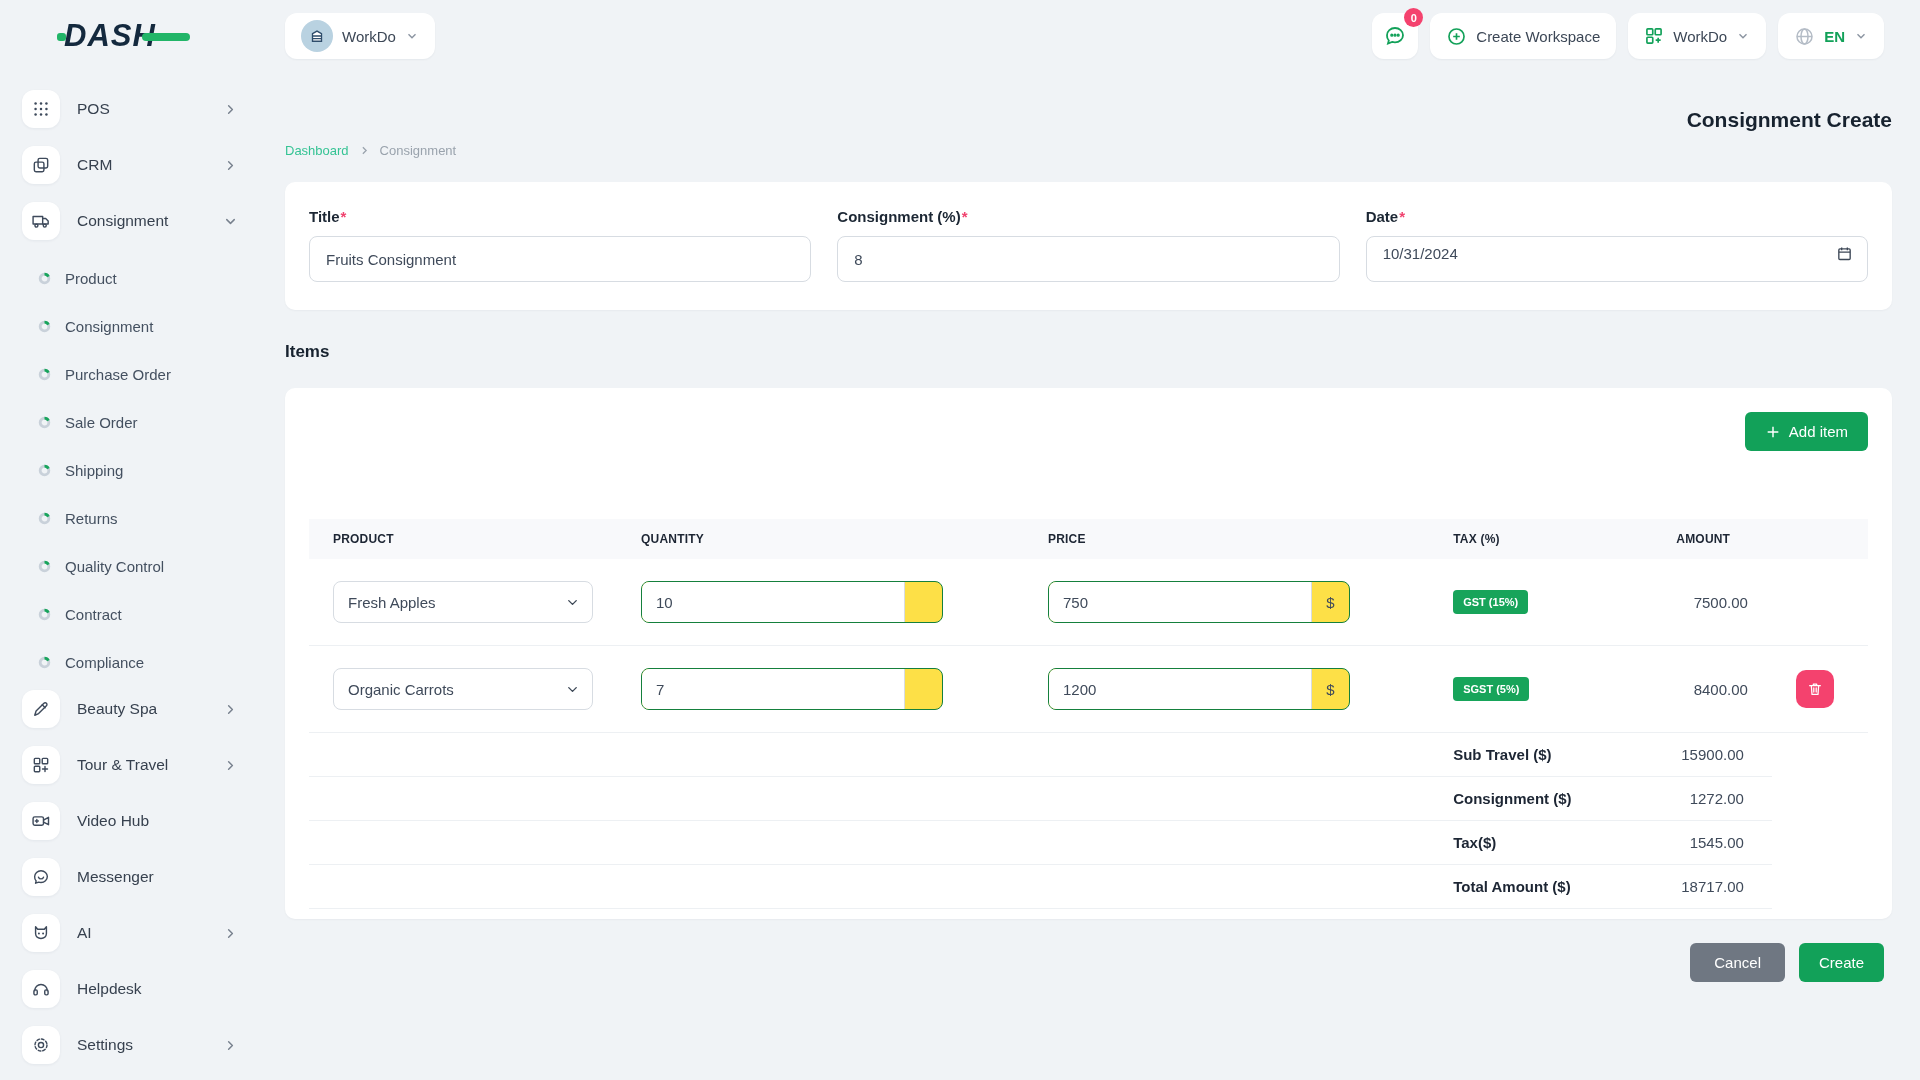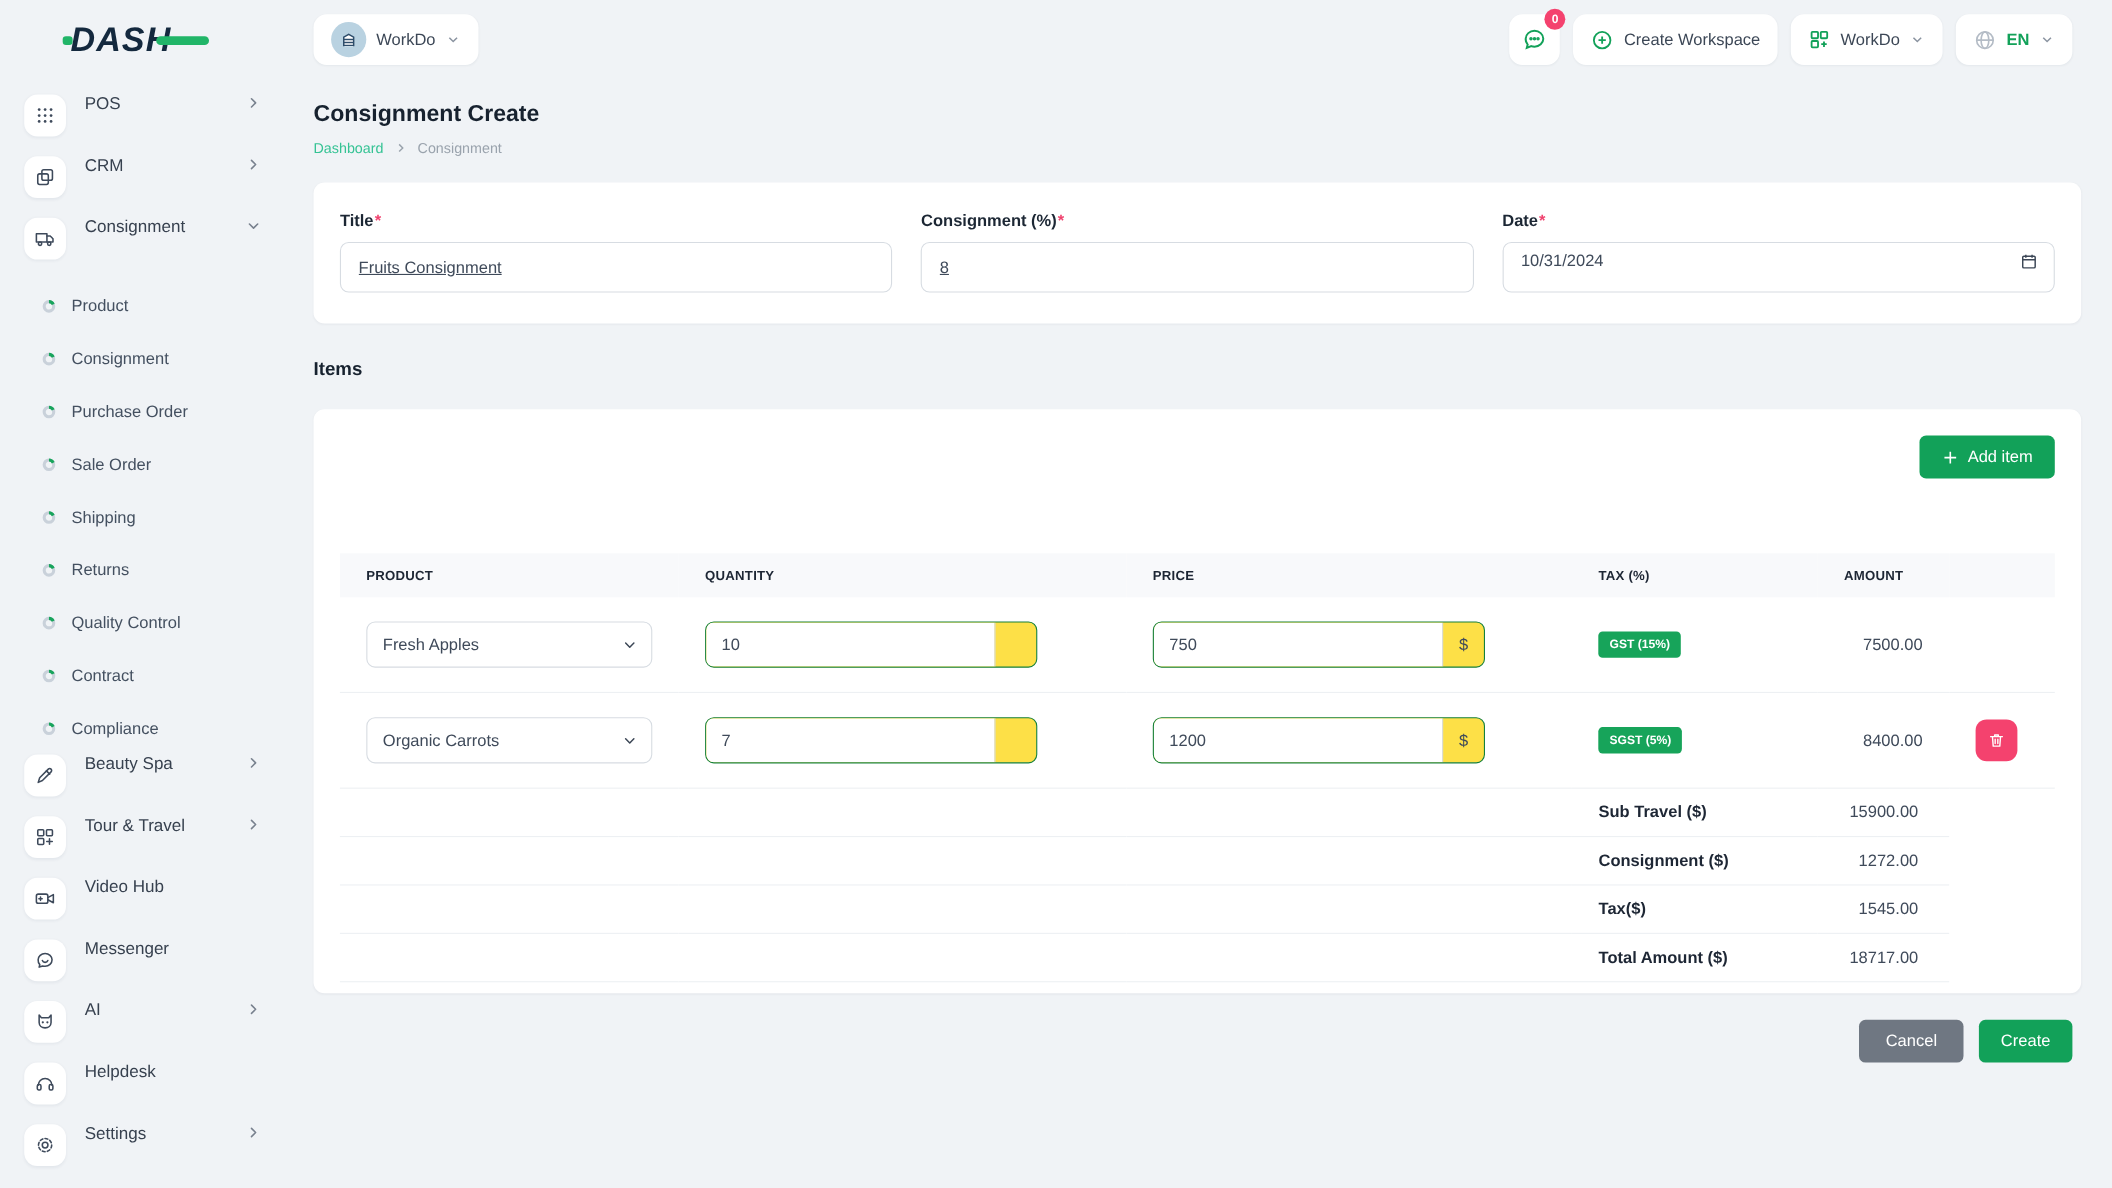--- a/index.html
+++ b/index.html
@@ -31,46 +31,46 @@
   .icon-btn { position:relative; width:46px; height:46px; justify-content:center; padding:0; }
   .badge {
     position:absolute; top:-5px; right:-5px; min-width:19px; height:19px; border-radius:10px;
     background:#f4426e; color:#fff; font-size:11px; font-weight:700;
     display:flex; align-items:center; justify-content:center; padding:0 5px;
   }
   .lang-label { color:#12a159; font-weight:600; }
 
   
   .sidebar { position:absolute; left:0; top:72px; width:260px; padding:14px 0 0 22px; }
-  .side-item { display:flex; align-items:flex-start; height:46px; margin-bottom:10px; cursor:pointer; }
+  .side-item { display:flex; align-items:center; height:46px; margin-bottom:10px; cursor:pointer; }
   .tile {
     width:38px; height:38px; border-radius:12px; background:#fff;
     box-shadow:0 1px 3px rgba(18,38,63,.06);
     display:flex; align-items:center; justify-content:center; flex:0 0 auto;
   }
   .side-label { margin-left:17px; font-size:15.5px; color:#37414f; }
   .side-chevron { margin-left:auto; margin-right:22px; }
   .side-sub { display:flex; align-items:center; height:48px; padding-left:16px; cursor:pointer; }
   .sub-label { margin-left:14px; font-size:15px; color:#445060; }
 
   
   .main { position:absolute; left:285px; top:72px; width:1607px; }
-  .page-title { font-size:21px; font-weight:700; color:#17222f; margin-top:20px; }
+  .page-title { font-size:21px; font-weight:700; color:#17222f; margin-top:36px;text-align:right; }
   .breadcrumb { display:flex; align-items:center; gap:9px; margin-top:11px; font-size:13px; }
   .crumb-link { color:#35c394; text-decoration:none; cursor:pointer; }
   .crumb-current { color:#9aa3ad; }
 
   .card { background:#fff; border-radius:10px; box-shadow:0 1px 2px rgba(18,38,63,.04); }
   .form-card { margin-top:24px; padding:26px 24px 28px; display:grid; grid-template-columns:repeat(3,1fr); gap:26px; }
   .field-label { font-size:15px; font-weight:700; color:#1c2734;margin-top:44px; }
   .req { color:#f0436f; margin-left:1px; }
   .text-input {
     margin-top:10px; height:46px; width:100%; border:1px solid #d7dce2; border-radius:8px;
     padding:0 16px; font-size:15px; color:#3f4a5a; background:#fff;
-    font-family:"Liberation Sans", sans-serif; outline:none;text-decoration:underline;
+    font-family:"Liberation Sans", sans-serif; outline:none;
   }
   .date-box { margin-top:10px; height:46px; border:1px solid #d7dce2; border-radius:8px; padding:0 14px 12px 16px;
     display:flex; align-items:center; justify-content:space-between; font-size:15px; color:#3f4a5a; cursor:pointer; }
 
   .items-heading { margin-top:32px; font-size:17px; font-weight:700; color:#17222f; }
   .items-card { margin-top:26px; padding:24px 24px 10px; }
   .additem-row { display:flex; justify-content:flex-end; margin-bottom:68px; }
   .btn { border:0; border-radius:6px; font-size:15px; cursor:pointer; font-family:"Liberation Sans", sans-serif; }
   .btn-green { background:#12a159; color:#fff; padding:11px 20px; display:inline-flex; align-items:center; gap:8px; }
   .btn-gray { background:#6f7782; color:#fff; padding:11px 24px; }

